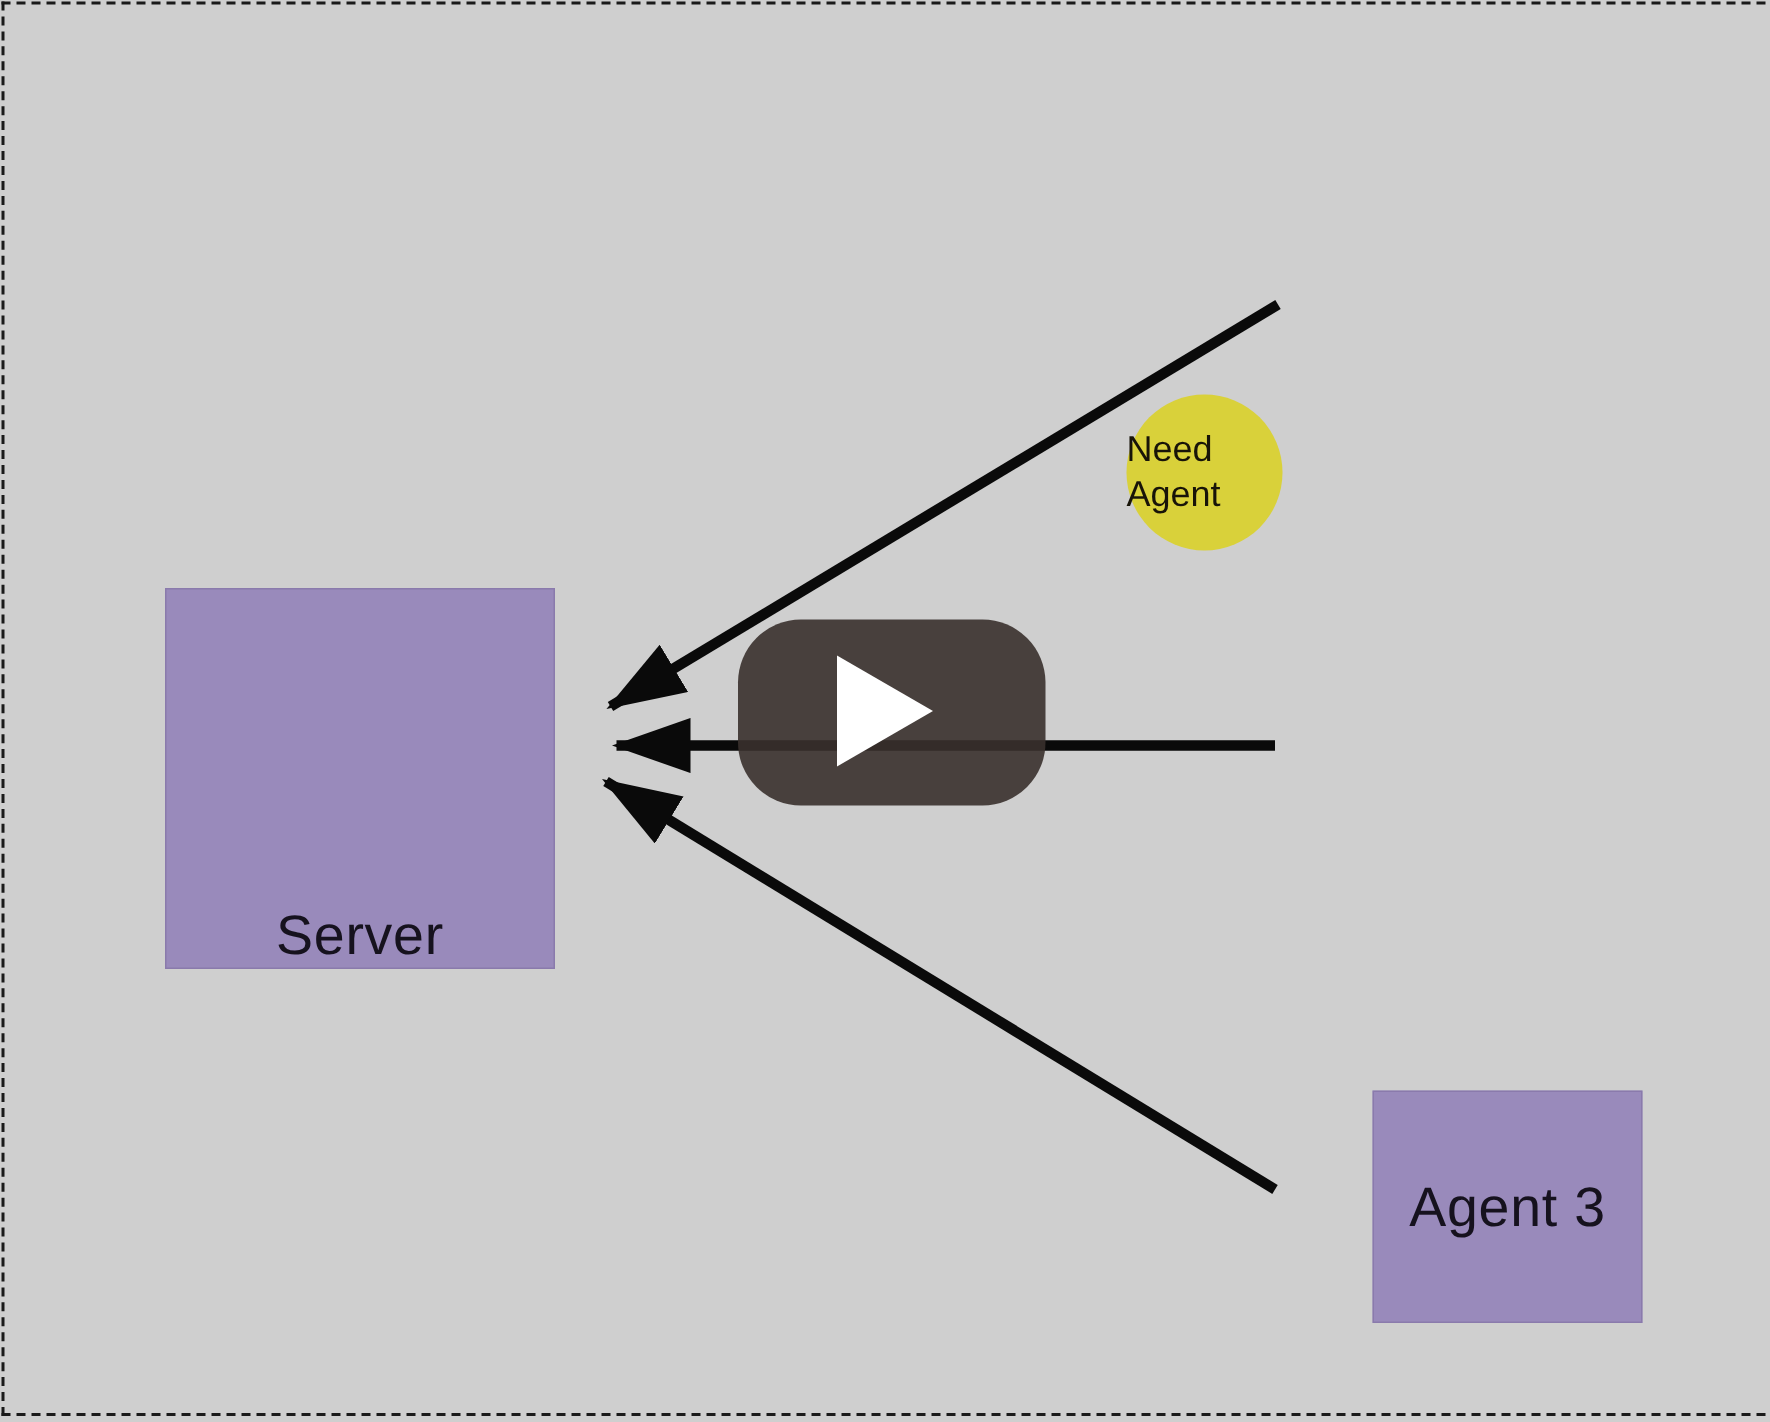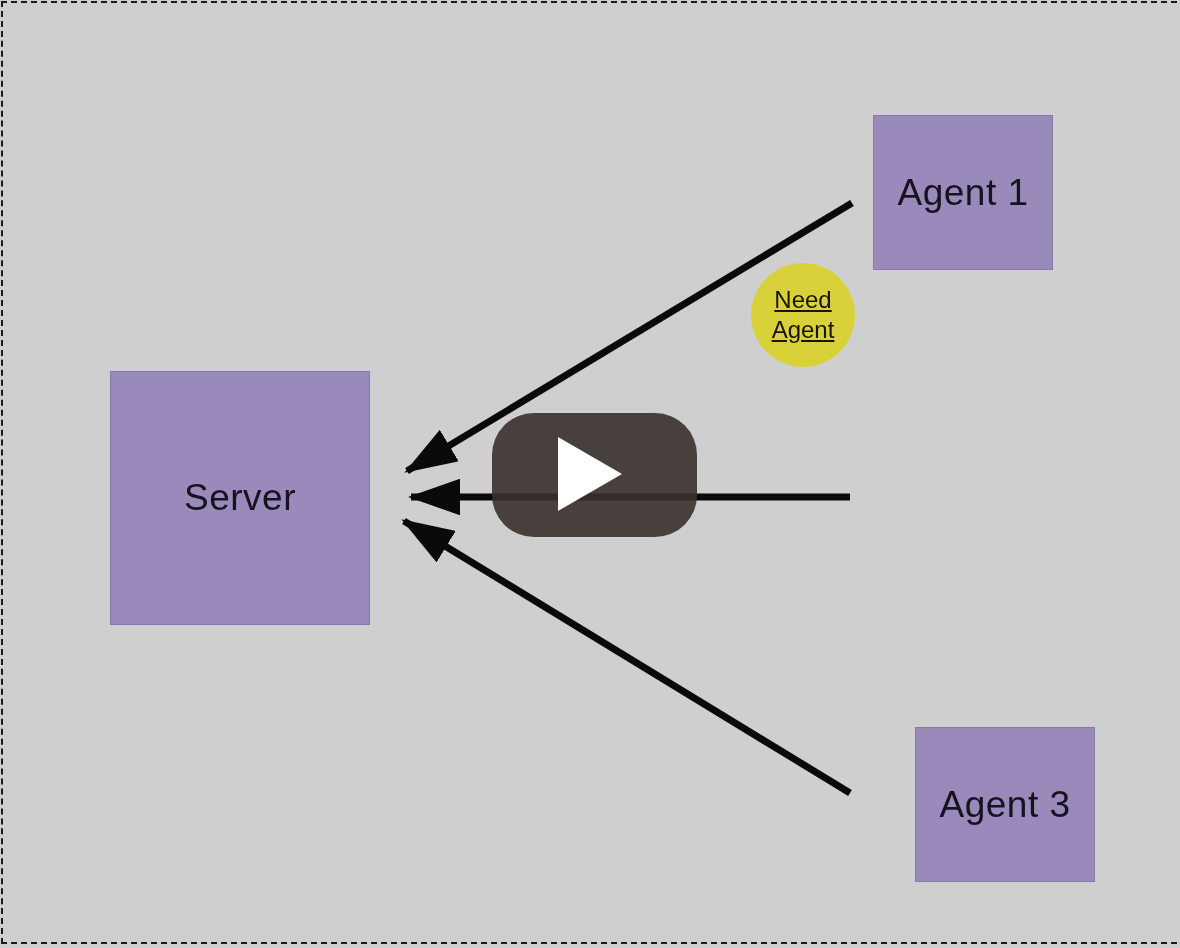--- a/index.html
+++ b/index.html
@@ -29,38 +29,37 @@
     position: absolute;
     background: #998abb;
     border: 1px solid rgba(125, 110, 160, 0.55);
     display: flex;
     align-items: center;
     justify-content: center;
     color: #16121e;
     font-size: 37px;
     letter-spacing: 0.5px;
   }
-  .node-server { left: 110px; top: 371px; width: 258px; height: 252px; }
+  .node-server { left: 110px; top: 392px; width: 258px; height: 252px; align-items: flex-end; }
   .node-agent1 { left: 873px; top: 115px; width: 178px; height: 153px; }
   .node-agent2 { left: 873px; top: 422px; width: 178px; height: 152px; }
   .node-agent3 { left: 873px; top: 727px; width: 178px; height: 153px; margin-left: 42px; }
   .badge {
     position: absolute;
     left: 751px; top: 263px;
     width: 104px; height: 104px;
     border-radius: 50%;
     background: #d9d13a;
     display: flex;
     flex-direction: column;
-    align-items: center;
+    align-items: flex-start;
     justify-content: center;
     color: #181408;
     font-size: 24px;
     line-height: 30px;
-    text-decoration: underline;
   }
   .play-button {
     position: absolute;
     left: 492px; top: 413px;
     width: 205px; height: 124px;
     background: rgba(56, 48, 44, 0.9);
     border-radius: 42px;
     cursor: pointer;
   }
   .play-triangle {
@@ -85,23 +84,20 @@
     </defs>
     <line x1="852" y1="203" x2="407" y2="471" stroke="#0a0a0a" stroke-width="7" marker-end="url(#head)"></line>
     <line x1="850" y1="497" x2="411" y2="497" stroke="#0a0a0a" stroke-width="7" marker-end="url(#head)"></line>
     <line x1="850" y1="793" x2="404" y2="521" stroke="#0a0a0a" stroke-width="7" marker-end="url(#head)"></line>
   </svg>
 
   <div class="node node-server">
     <span>Server</span>
   </div>
 
-  <div class="node node-agent1">
-    <span>Agent 1</span>
-  </div>
 
 
   <div class="node node-agent3">
     <span>Agent 3</span>
   </div>
 
   <div class="badge">
     <span>Need</span>
     <span>Agent</span>
   </div>

